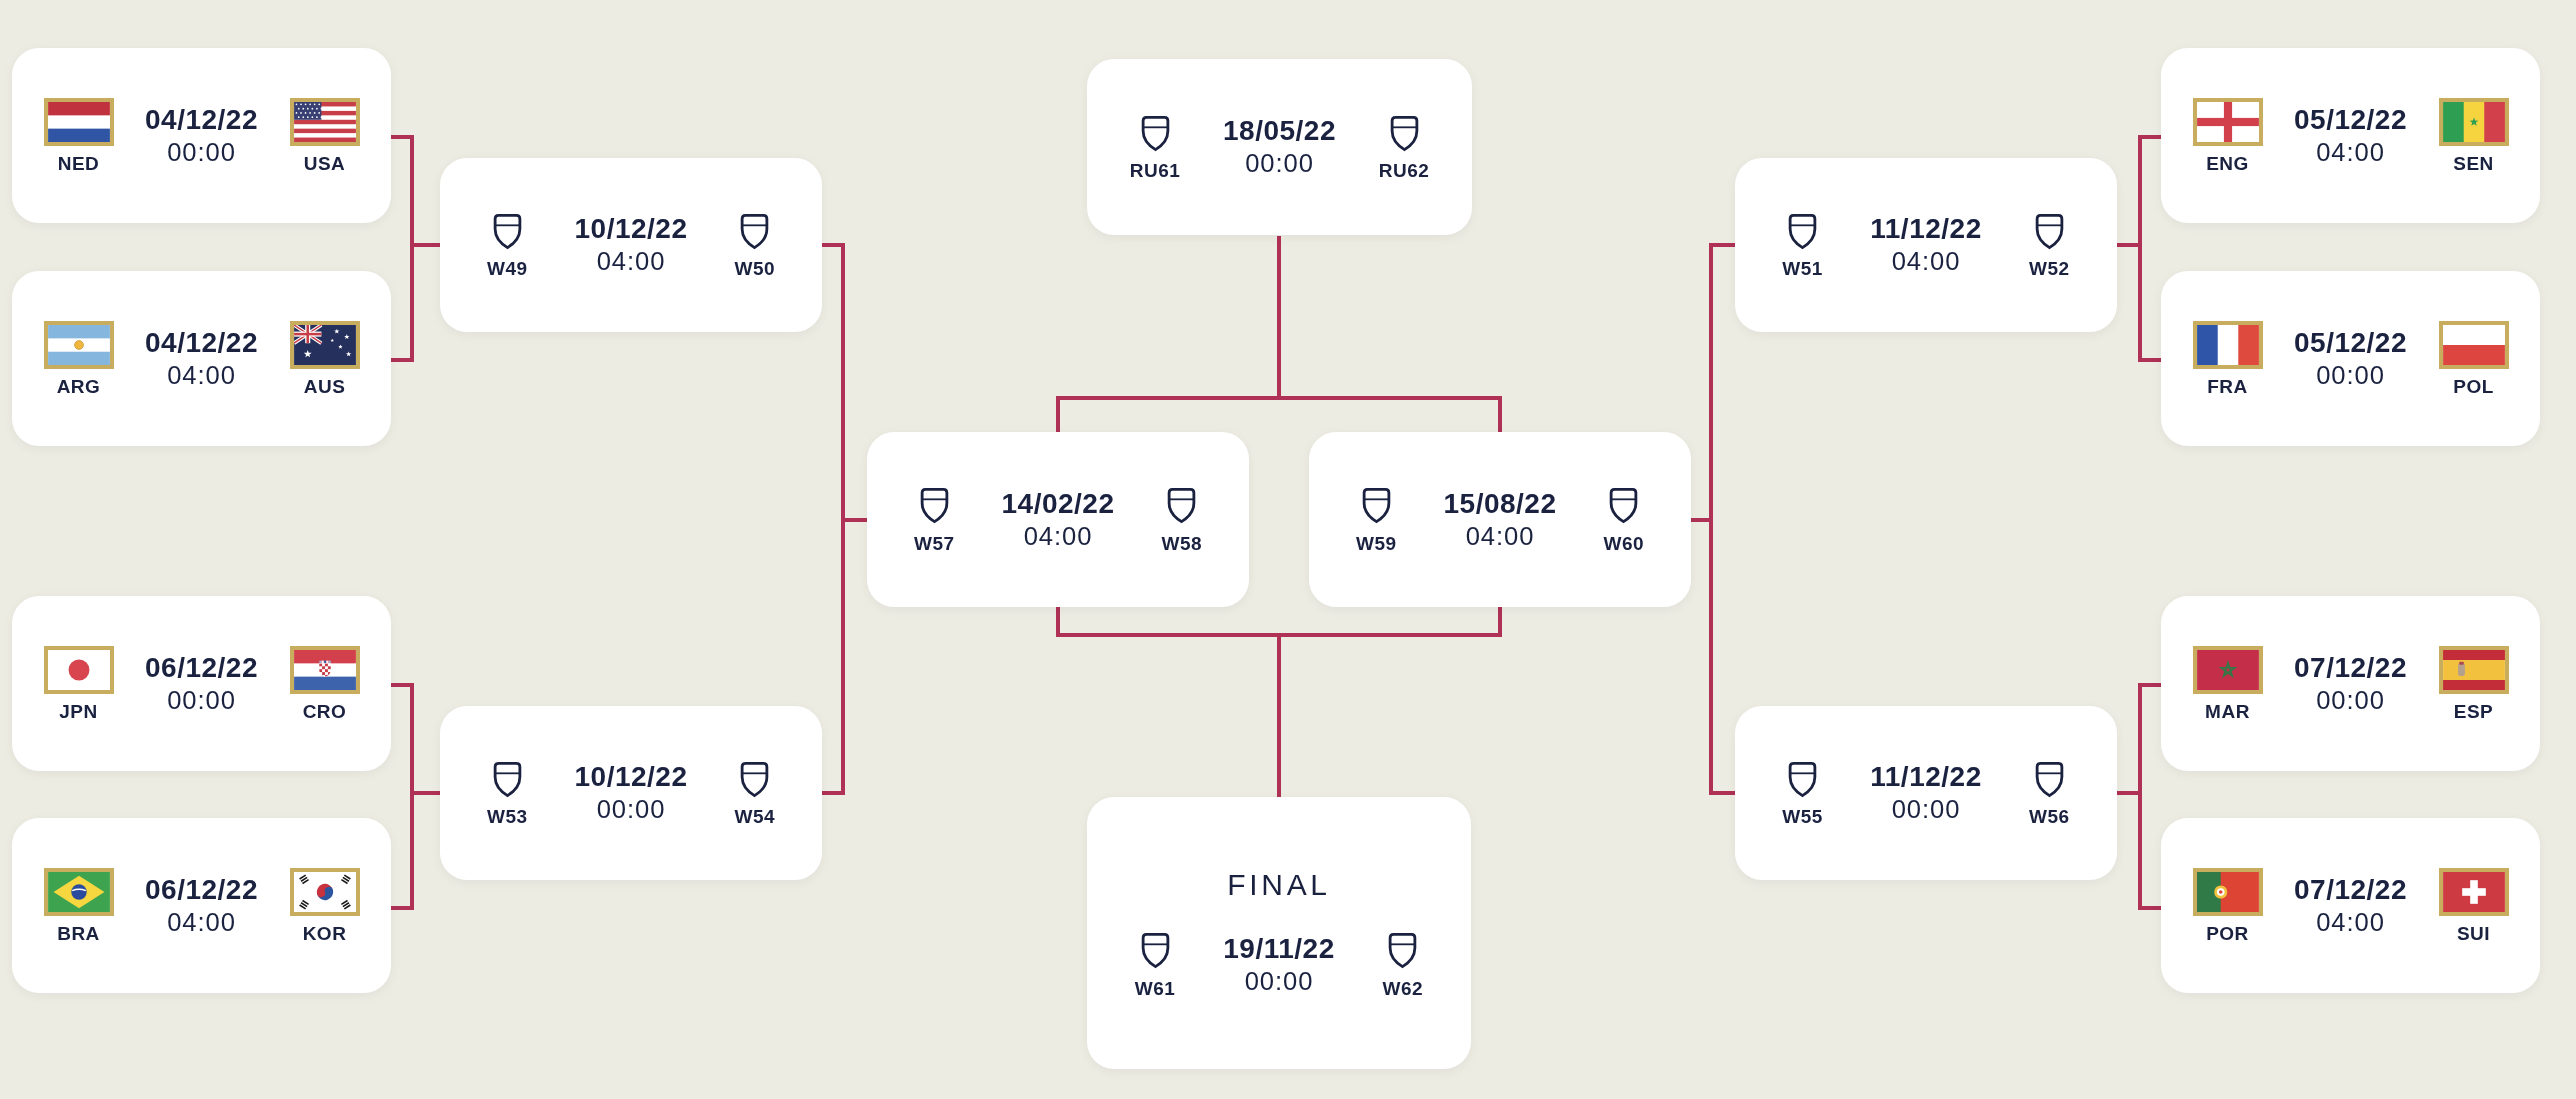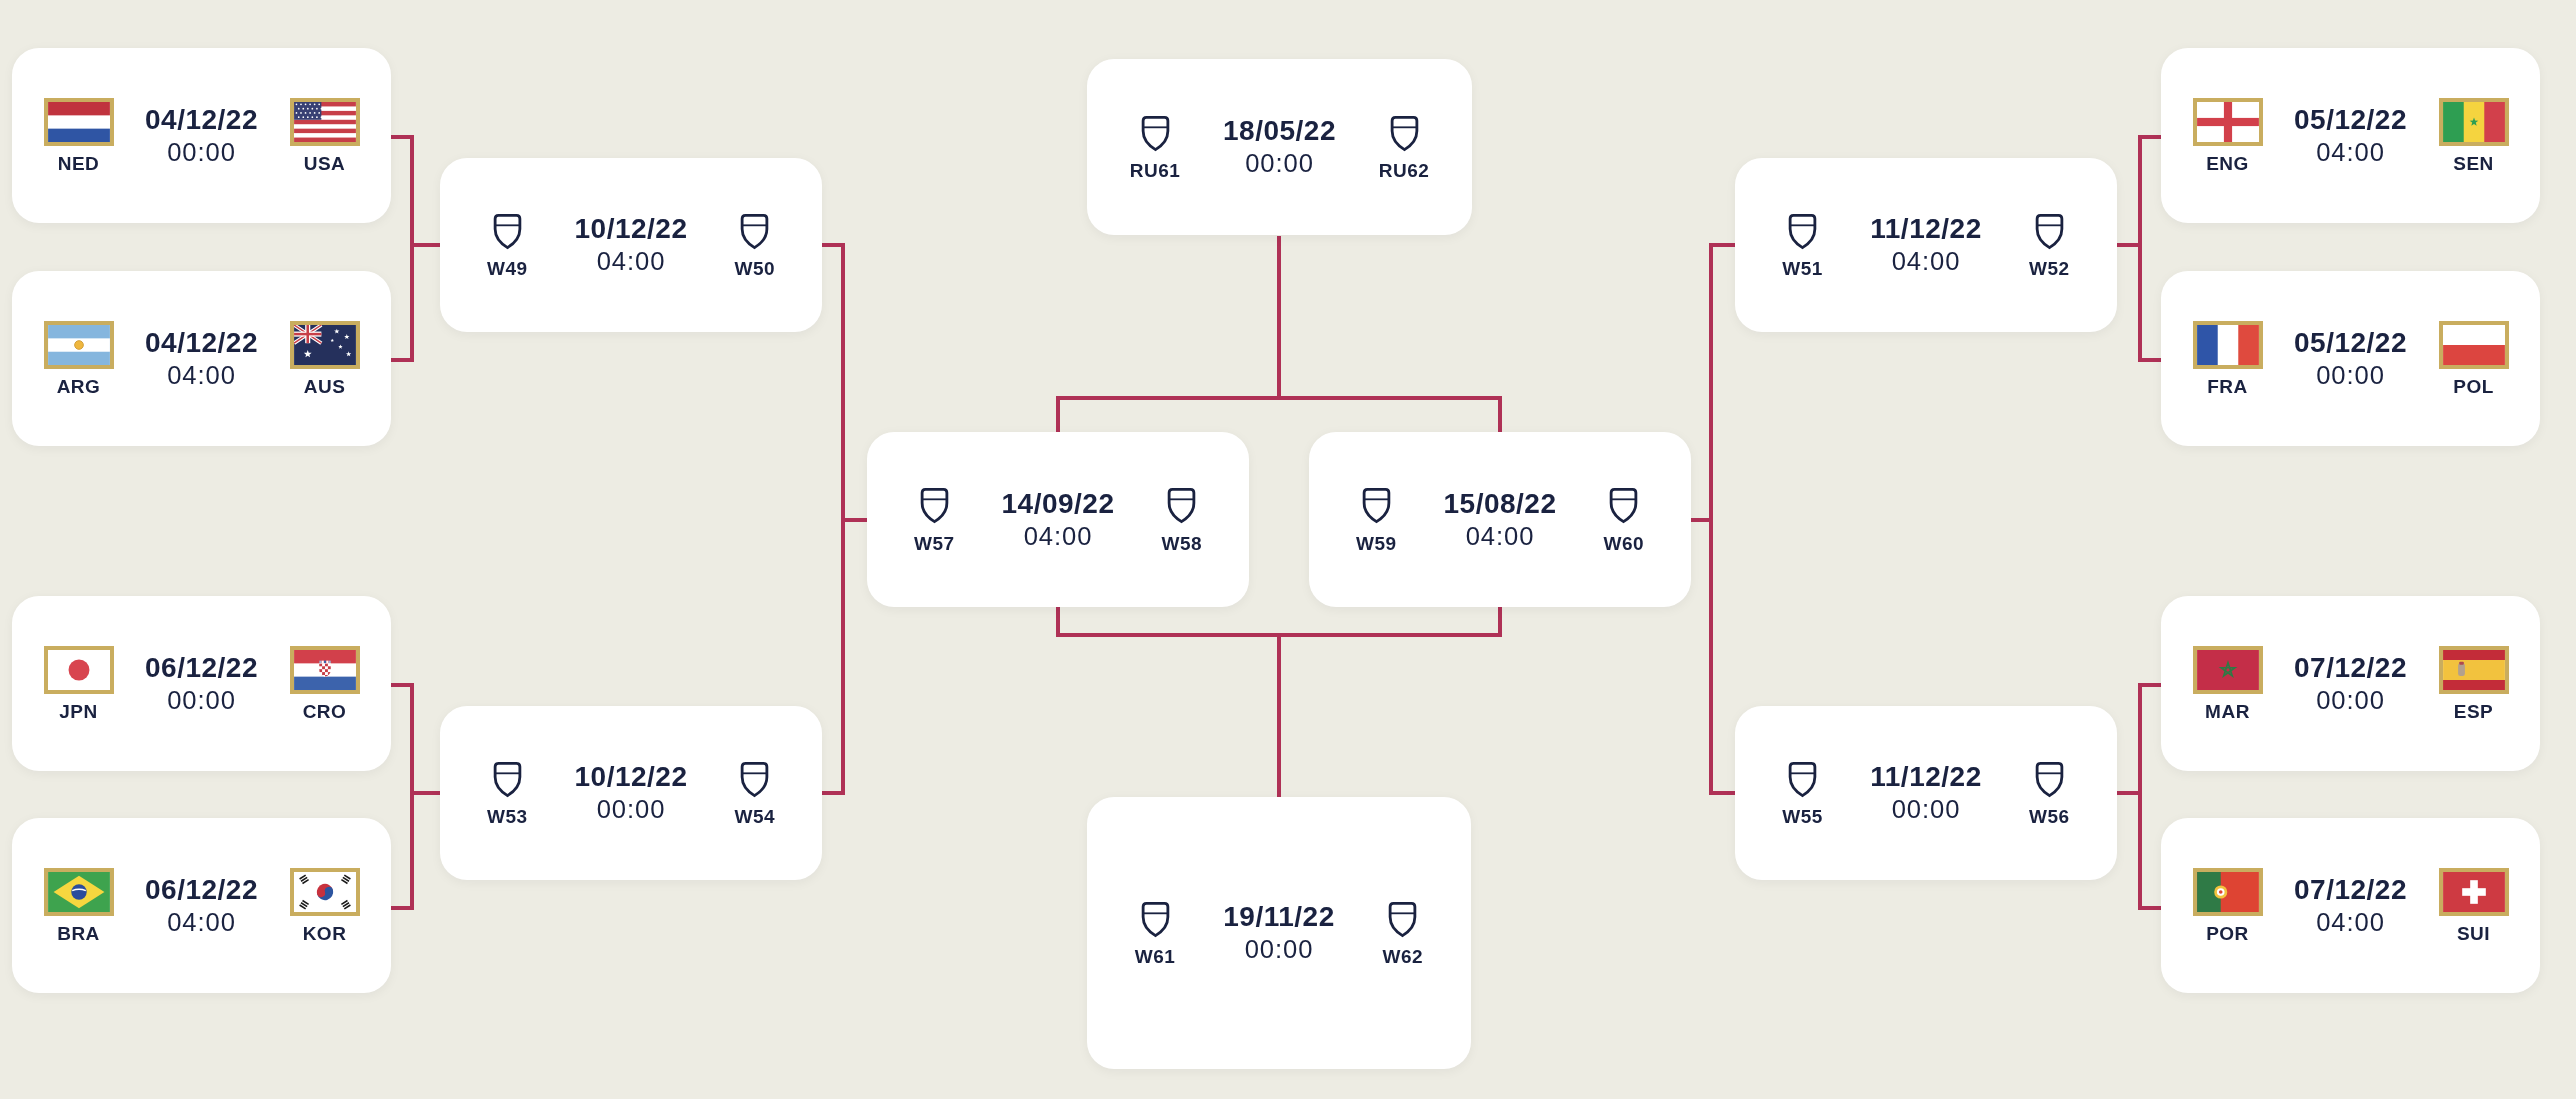--- a/index.html
+++ b/index.html
@@ -326,21 +326,21 @@
       <div class="team">
         <span class="shield">
             <svg xmlns="http://www.w3.org/2000/svg" viewBox="0 0 40 46" width="33" height="39">
               <path d="M5 7.5 Q5 3.5 9 3.5 H31 Q35 3.5 35 7.5 V20 C35 31.5 27.5 38 20 42.5 C12.5 38 5 31.5 5 20 Z" fill="none" stroke="#1A2240" stroke-width="3.4"></path>
               <line x1="5" y1="15.5" x2="35" y2="15.5" stroke="#1A2240" stroke-width="2.2"></line>
             </svg>
           </span>
         <span class="code">W57</span>
       </div>
       <div class="mid">
-        <div class="date">14/09/22</div>
+        <div class="date">14/02/22</div>
         <div class="time">04:00</div>
       </div>
       <div class="team">
         <span class="shield">
             <svg xmlns="http://www.w3.org/2000/svg" viewBox="0 0 40 46" width="33" height="39">
               <path d="M5 7.5 Q5 3.5 9 3.5 H31 Q35 3.5 35 7.5 V20 C35 31.5 27.5 38 20 42.5 C12.5 38 5 31.5 5 20 Z" fill="none" stroke="#1A2240" stroke-width="3.4"></path>
               <line x1="5" y1="15.5" x2="35" y2="15.5" stroke="#1A2240" stroke-width="2.2"></line>
             </svg>
           </span>
         <span class="code">W58</span>
@@ -396,20 +396,21 @@
               <path d="M5 7.5 Q5 3.5 9 3.5 H31 Q35 3.5 35 7.5 V20 C35 31.5 27.5 38 20 42.5 C12.5 38 5 31.5 5 20 Z" fill="none" stroke="#1A2240" stroke-width="3.4"></path>
               <line x1="5" y1="15.5" x2="35" y2="15.5" stroke="#1A2240" stroke-width="2.2"></line>
             </svg>
           </span>
         <span class="code">RU62</span>
       </div>
     </div>
   </div>
 
   <div class="card final" style="left:1087px;top:797px;width:384px;height:272px">
+    <div class="final-title">FINAL</div>
     <div class="card-row">
       <div class="team">
         <span class="shield">
             <svg xmlns="http://www.w3.org/2000/svg" viewBox="0 0 40 46" width="33" height="39">
               <path d="M5 7.5 Q5 3.5 9 3.5 H31 Q35 3.5 35 7.5 V20 C35 31.5 27.5 38 20 42.5 C12.5 38 5 31.5 5 20 Z" fill="none" stroke="#1A2240" stroke-width="3.4"></path>
               <line x1="5" y1="15.5" x2="35" y2="15.5" stroke="#1A2240" stroke-width="2.2"></line>
             </svg>
           </span>
         <span class="code">W61</span>
       </div>

